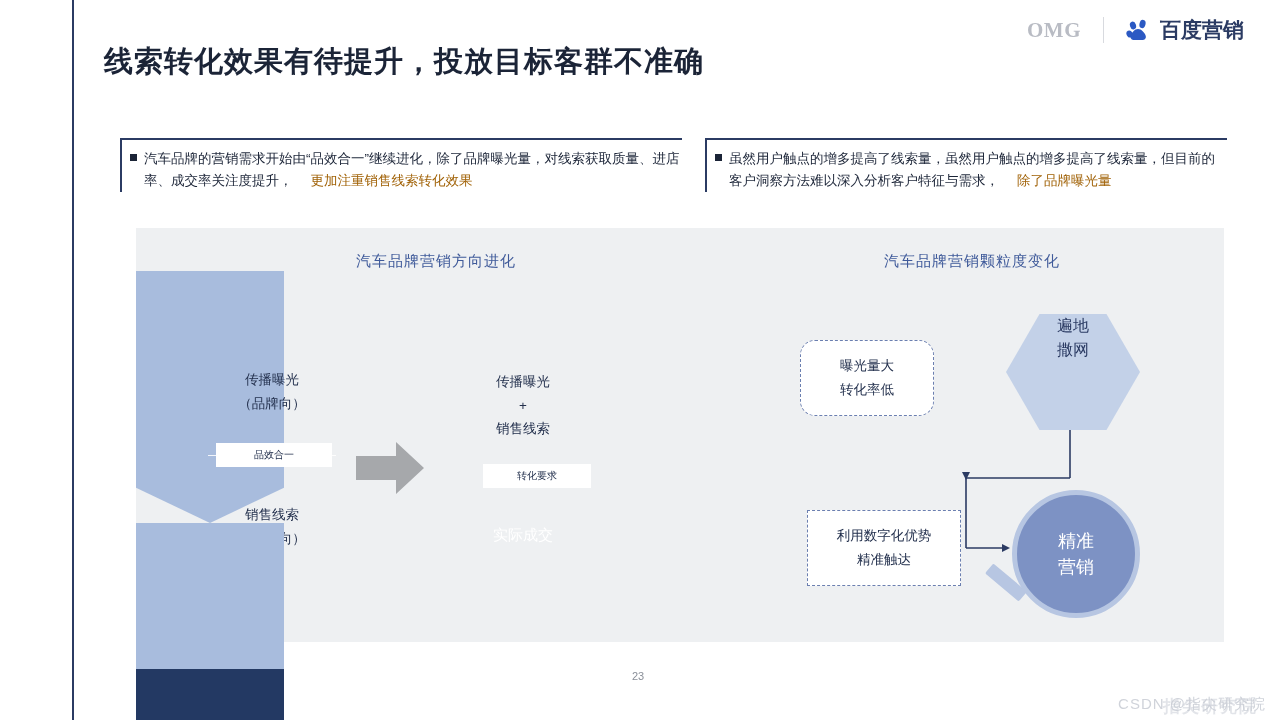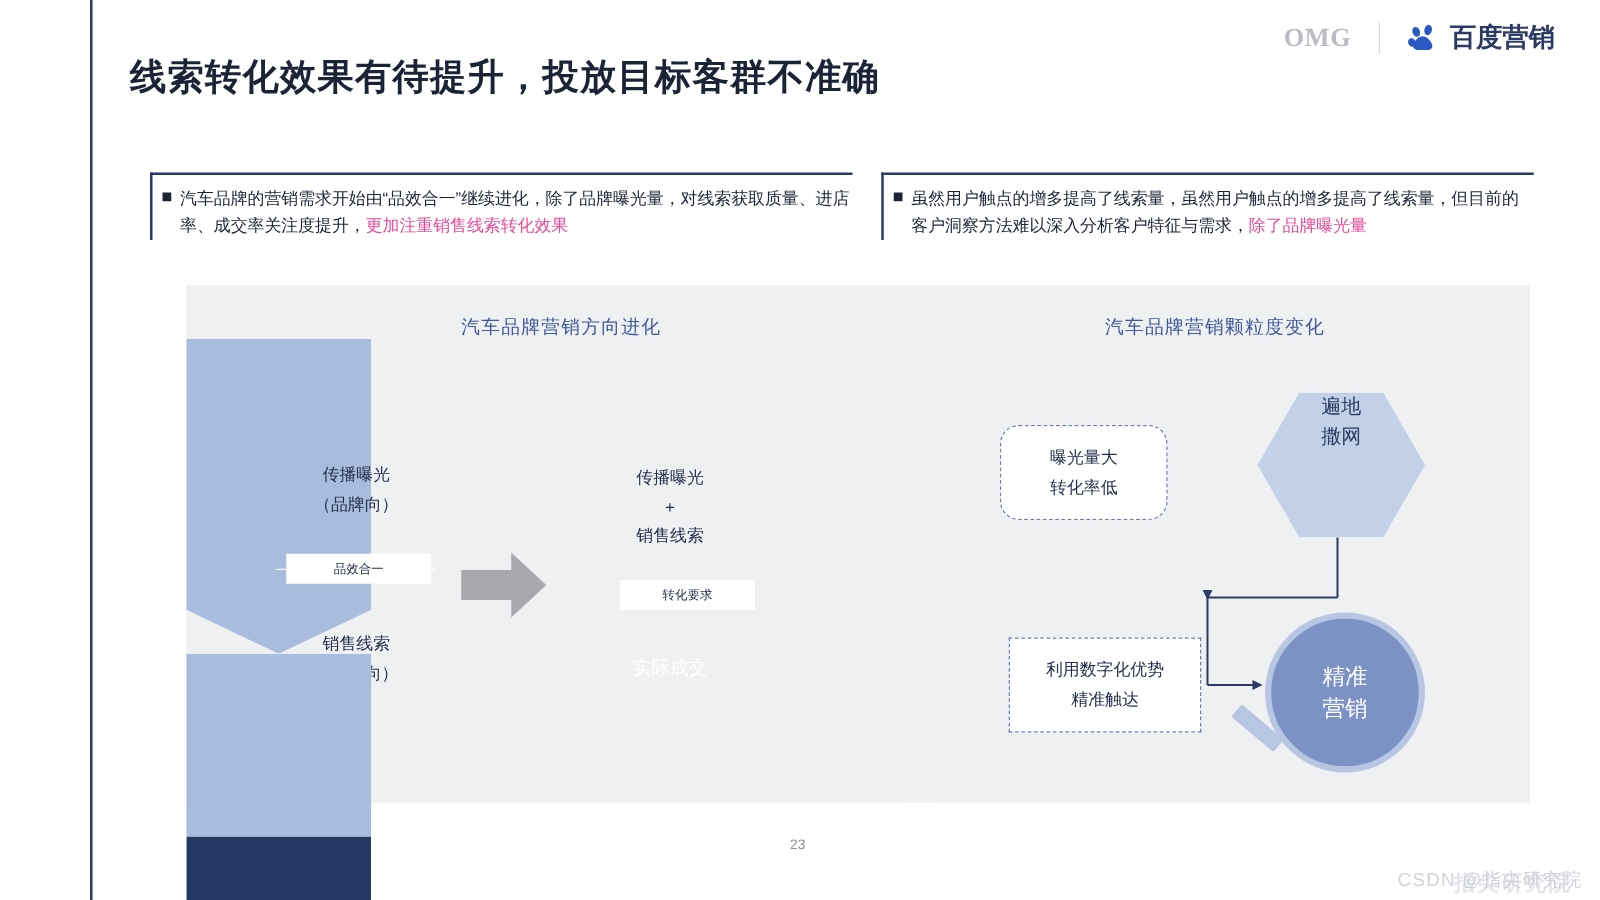--- a/index.html
+++ b/index.html
@@ -116,29 +116,30 @@
     margin-top: 6px;
     flex: none;
   }
   .bullet-text {
     font-size: 13.5px;
     line-height: 1.65;
     color: #1b2437;
     max-width: 540px;
   }
   .hl {
-    color: #ec4899;
+    color: #a16207;
+    margin-left: 18px;
   }
   
   .panel {
     position: absolute;
     background: #eef0f2;
   }
   .panel-left {
-    left: 149px;
+    left: 136px;
     top: 228px;
     width: 600px;
     height: 414px;
   }
   .panel-right {
     left: 720px;
     top: 228px;
     width: 504px;
     height: 414px;
   }

